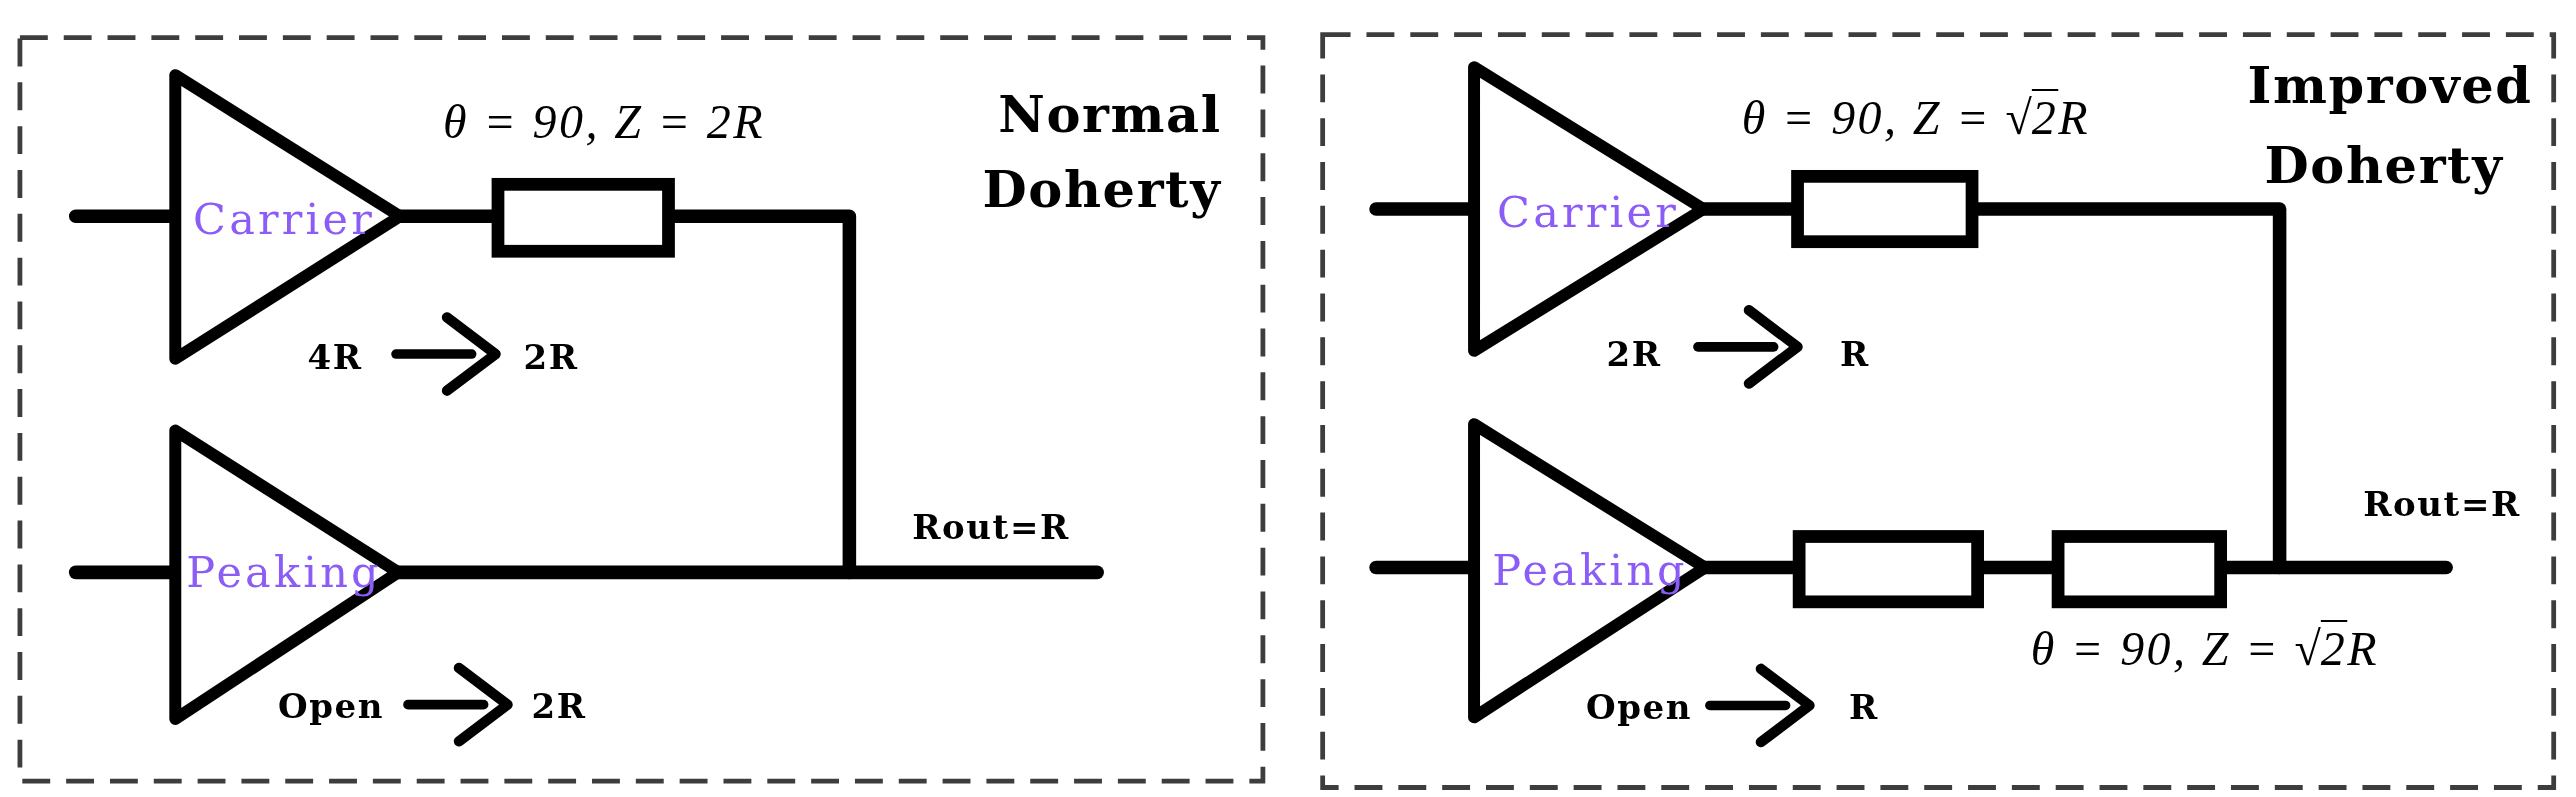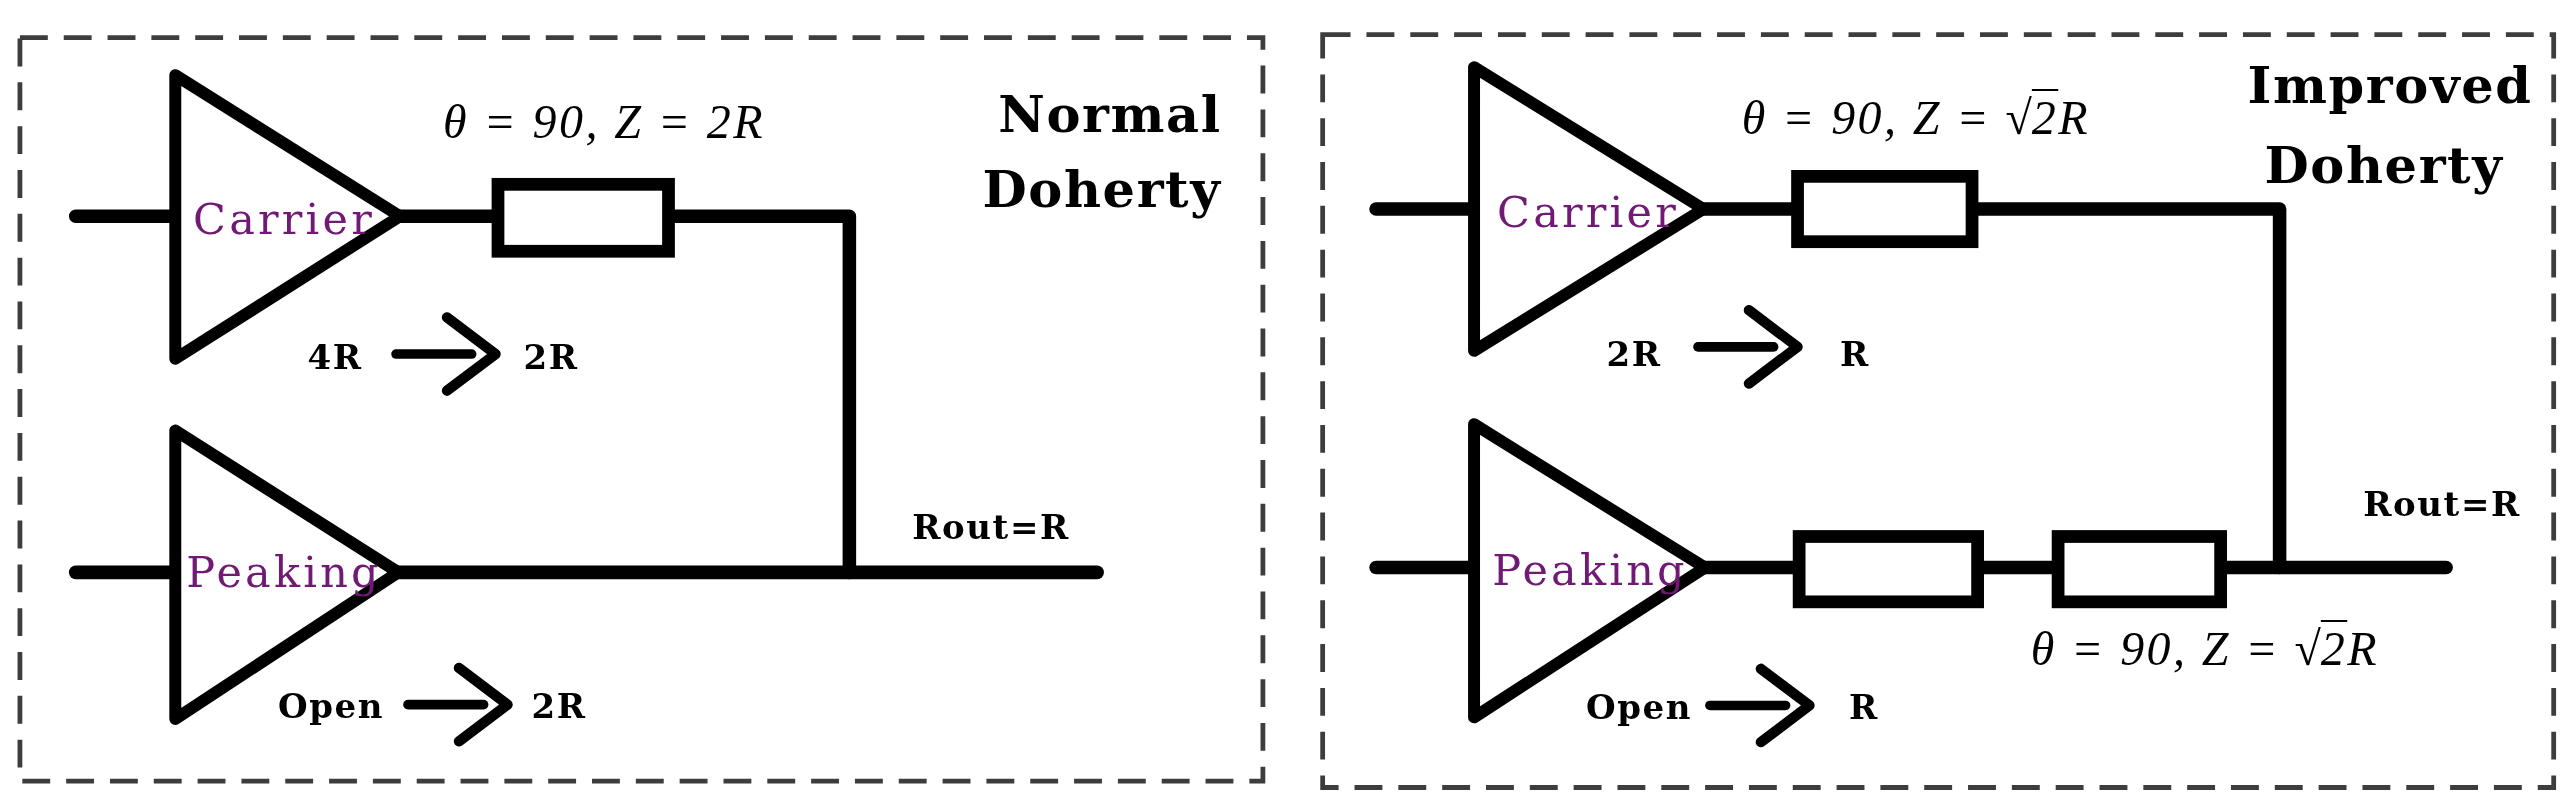--- a/index.html
+++ b/index.html
@@ -9,21 +9,21 @@
   svg.wires{position:absolute;left:0;top:0;}
   .lbl{position:absolute;transform:translate(-50%,-50%);white-space:pre;
        color:#000;line-height:1;}
   .t-math{font-family:"Liberation Serif", serif;font-style:italic;
           font-size:48px;letter-spacing:2.4px;}
   .t-bold{font-family:"DejaVu Serif", serif;font-weight:bold;
           font-size:34px;letter-spacing:1.6px;}
   .t-title{font-family:"DejaVu Serif", serif;font-weight:bold;
            font-size:51px;letter-spacing:1.6px;}
   .t-amp{font-family:"DejaVu Serif", serif;font-weight:normal;
-         font-size:43px;letter-spacing:3.2px;color:#701a75;}
+         font-size:43px;letter-spacing:3.2px;color:#8b5cf6;}
   .radicand{text-decoration:overline;text-decoration-thickness:2.4px;}
   .sqrt-sign{margin-right:-2.4px;}
 </style>
 </head>
 <body>
 
 <div class="stage">
 
   <svg class="wires" width="2576" height="798" viewBox="0 0 3233 1001">
 

